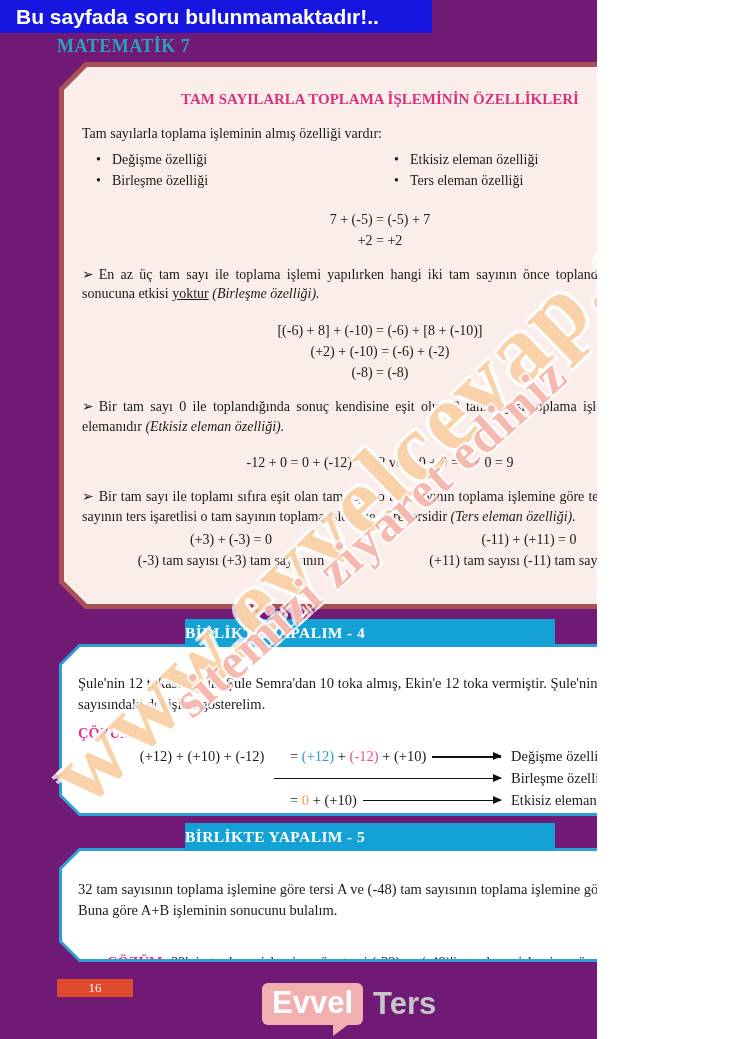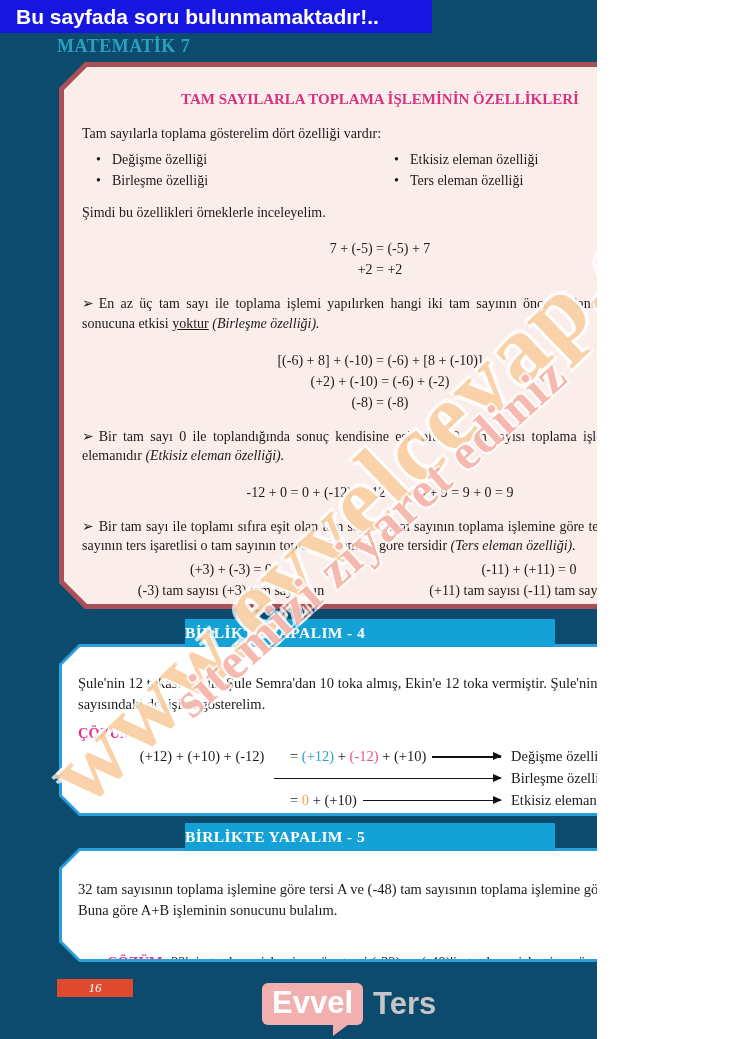--- a/index.html
+++ b/index.html
@@ -1,16 +1,16 @@
 <!DOCTYPE html>
 <html><head>
 <meta charset="utf-8">
 <style>
   html,body{margin:0;padding:0;background:#fff;}
-  .page{position:relative;width:597px;height:1039px;background:#0c4a6e;overflow:hidden;
+  .page{position:relative;width:597px;height:1039px;background:#701a75;overflow:hidden;
         font-family:"Liberation Serif", serif;color:#1a1a1a;}
 
   
   .banner{position:absolute;left:0;top:0;width:432px;height:33px;background:#1616E0;
           display:flex;align-items:center;padding-left:16px;box-sizing:border-box;}
   .banner span{color:#fff;font-family:"Liberation Sans",sans-serif;font-size:21px;font-weight:600;}
 
   .course{position:absolute;left:57px;top:36px;color:#2BA0BC;font-size:18px;font-weight:bold;letter-spacing:.5px;}
 
   
@@ -81,21 +81,21 @@
        text-shadow:-3px -3px 0 rgba(255,255,255,.75),3px -3px 0 rgba(255,255,255,.75),
                    -3px 3px 0 rgba(255,255,255,.75),3px 3px 0 rgba(255,255,255,.75);}
   .wm2{left:80px;top:508px;width:580px;transform:rotate(-42deg);font-size:50px;letter-spacing:2px;
        color:rgba(238,128,112,.55);
        text-shadow:-2px -2px 0 rgba(255,255,255,.7),2px -2px 0 rgba(255,255,255,.7),
                    -2px 2px 0 rgba(255,255,255,.7),2px 2px 0 rgba(255,255,255,.7);}
 
   
   .page-num{position:absolute;left:57px;top:979px;width:76px;height:18px;background:#DF4A2F;
         display:flex;align-items:center;justify-content:center;}
-  .page-num span{color:#fff;font-size:13px;font-style:italic;}
+  .page-num span{color:#fff;font-size:13px;}
   .logo{position:absolute;left:262px;top:983px;display:flex;align-items:center;
         font-family:"Liberation Sans",sans-serif;font-weight:bold;font-size:31px;}
   .logo-box{background:#F2AFAF;color:#fff;border-radius:6px;padding:2px 10px 4px 10px;position:relative;}
   .logo-tail{position:absolute;right:14px;bottom:-11px;width:0;height:0;
         border-top:12px solid #F2AFAF;border-right:16px solid transparent;}
   .logo-grey{color:#C6C6C6;margin-left:10px;}
 </style>
 </head>
 <body>
 
@@ -103,21 +103,21 @@
 
   <div class="banner">
     <span>Bu sayfada soru bulunmamaktadır!..</span>
   </div>
 
   <div class="course">MATEMATİK 7</div>
 
   <div class="lesson-outer cham">
     <div class="lesson-inner">
       <div class="lesson-title">TAM SAYILARLA TOPLAMA İŞLEMİNİN ÖZELLİKLERİ</div>
-      <div class="intro">Tam sayılarla toplama gösterelim dört özelliği vardır:</div>
+      <div class="intro">Tam sayılarla toplama işleminin almış özelliği vardır:</div>
 
       <div class="prop-cols">
         <div class="prop-col">
           <div class="li">
               <span class="dot">•</span>
               <span>Değişme özelliği</span>
             </div>
           <div class="li">
               <span class="dot">•</span>
               <span>Birleşme özelliği</span>
@@ -128,21 +128,20 @@
               <span class="dot">•</span>
               <span>Etkisiz eleman özelliği</span>
             </div>
           <div class="li">
               <span class="dot">•</span>
               <span>Ters eleman özelliği</span>
             </div>
         </div>
       </div>
 
-      <div class="lead">Şimdi bu özellikleri örneklerle inceleyelim.</div>
 
       <div class="eqs">
         <div>7 + (-5) = (-5) + 7</div>
         <div>+2 = +2</div>
       </div>
 
       <div class="bullet">
         <span class="bm">➢</span><span>En az üç tam sayı ile toplama işlemi yapılırken hangi iki tam sayının önce toplandığının işlemin sonucuna etkisi </span><span class="u">yoktur</span><span class="it"> (Birleşme özelliği).</span>
       </div>
       <div class="eqs">

